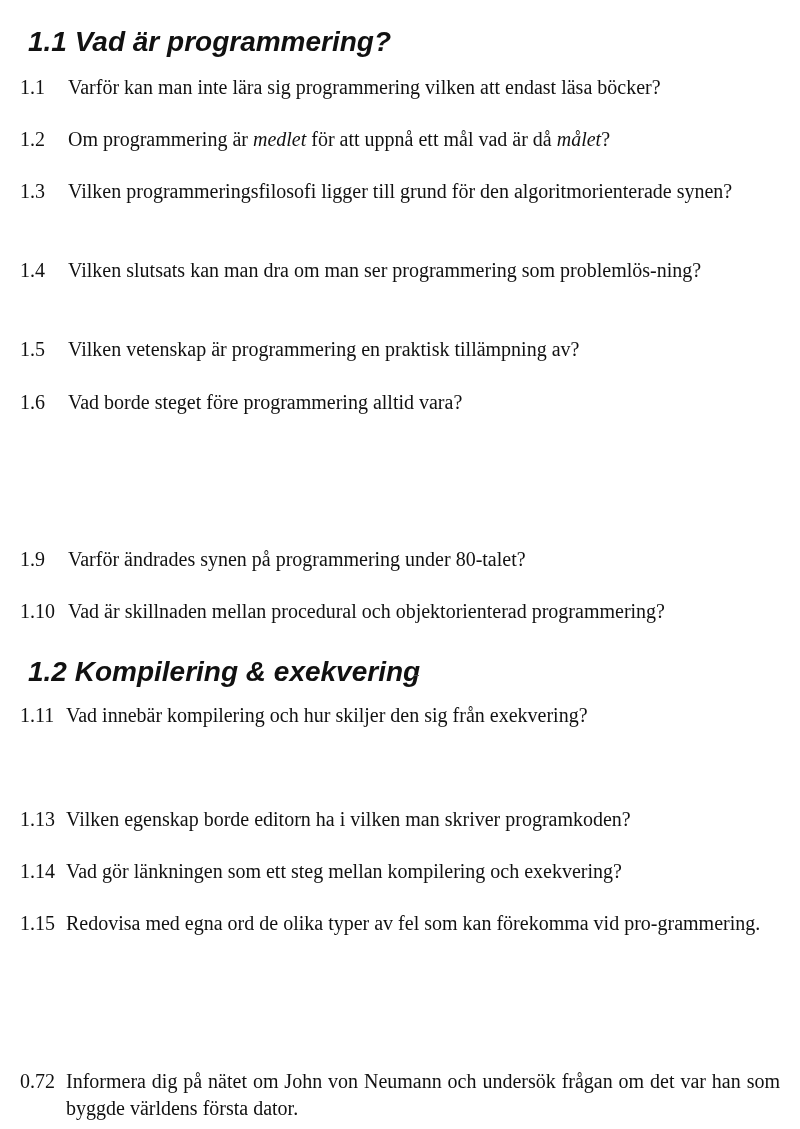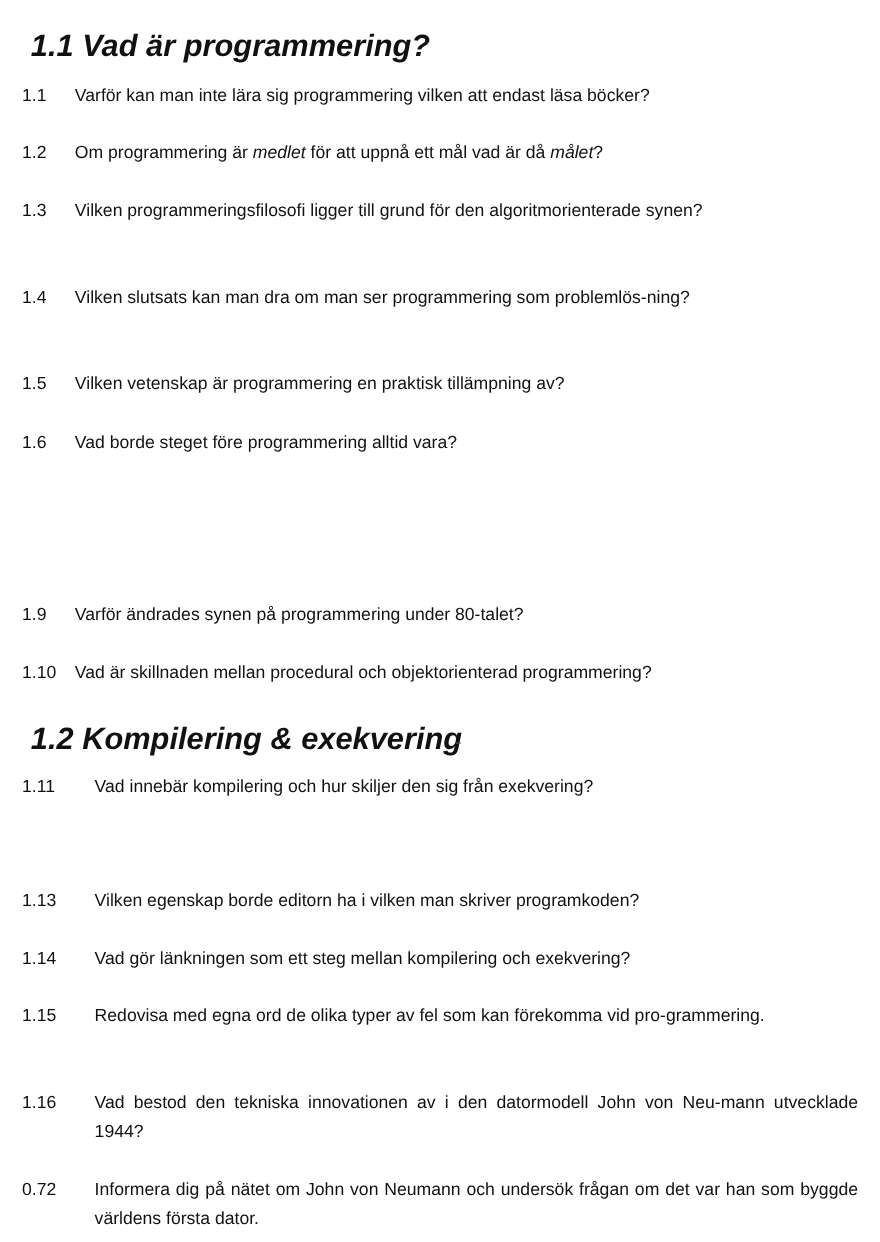--- a/index.html
+++ b/index.html
@@ -29,37 +29,37 @@
       font-size: 28px;
       line-height: 24px;
       margin: 8px;
       color: #111;
       white-space: nowrap;
     }
     .q {
       position: absolute;
       left: 20px;
       right: 20px;
-      font-family: Liberation Sans, sans-serif;
-      font-size: 16px;
+      font-family: Liberation Serif, serif;
+      font-size: 20px;
       line-height: 27px;
       color: #111;
     }
     .q .num {
       position: absolute;
       left: 0;
       top: 0;
     }
     .q .text {
       display: block;
       text-align: justify;
       text-align-last: left;
     }
     .sec1 .text { margin-left: 48px; }
-    .sec2 .text { margin-left: 66px; }
+    .sec2 .text { margin-left: 46px; }
     .q em { font-style: italic; }
     .dash {
       position: absolute;
       left: 414px;
       top: 675px;
       width: 5px;
       height: 1px;
       background: #555;
     }
   </style>
@@ -129,23 +129,19 @@
   <div class="q sec2" style="top:858px">
     <span class="num">1.14</span>
     <span class="text"><span>Vad gör länkningen som ett steg mellan kompilering och exekvering?</span></span>
   </div>
 
   <div class="q sec2" style="top:910px">
     <span class="num">1.15</span>
     <span class="text"><span>Redovisa med egna ord de olika typer av fel som kan förekomma vid pro-grammering.</span></span>
   </div>
 
-  <div class="q sec2" style="top:989px">
-    <span class="num">1.16</span>
-    <span class="text"><span>Vad bestod den tekniska innovationen av i den datormodell John von Neu-mann utvecklade 1944?</span></span>
-  </div>
 
   <div class="q sec2" style="top:1068px">
     <span class="num">0.72</span>
     <span class="text"><span>Informera dig på nätet om John von Neumann och undersök frågan om det var han som byggde världens första dator.</span></span>
   </div>
 
 </div>
 
 </body></html>

